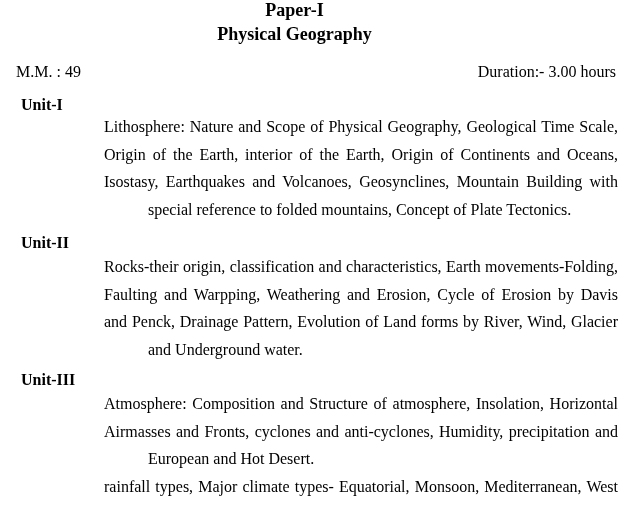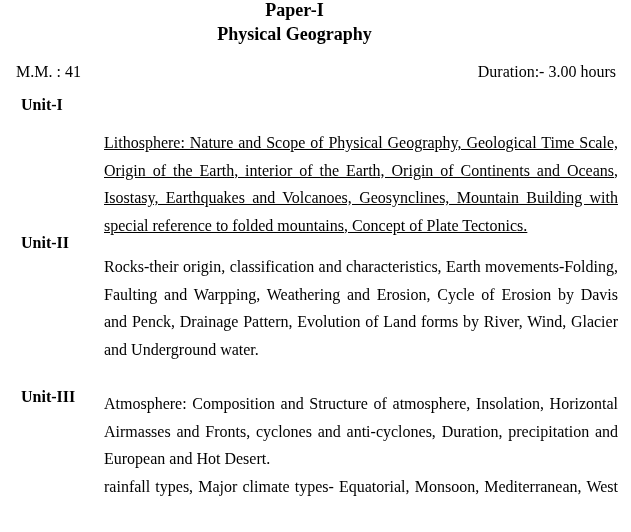--- a/index.html
+++ b/index.html
@@ -21,36 +21,36 @@
   }
   .unit-heading {
     position: absolute; left: 16px; font-weight: bold;
     font-size: 16px; line-height: 20px; margin: 5px;
   }
   .unit-body {
     position: absolute; left: 104px; width: 514px;
     font-size: 16px; line-height: 27.5px; text-align: justify; margin: 0;
   }
   .unit-body .line { display: block; text-align: justify; text-align-last: justify; white-space: nowrap; }
-  .unit-body .line.last { text-align-last: left; }
+  .unit-body .line.last { text-align-last: left; margin-left: 44px; }
   #unit1-heading { top: 90px; }
-  #unit1-body { top: 129px; text-decoration: underline; }
+  #unit1-body { top: 113px; }
   #unit2-heading { top: 228px; }
   #unit2-body { top: 253px; }
-  #unit3-heading { top: 382px; text-align: right; }
+  #unit3-heading { top: 365px; text-align: right; }
   #unit3-body { top: 390px; }
 </style>
 </head>
 <body>
 
 <h1 id="paper-title" class="title">Paper-I</h1>
 <h2 id="subject-title" class="title">Physical Geography</h2>
 
 <div class="meta-row">
-  <span>M.M. : 41</span>
+  <span>M.M. : 49</span>
   <span>Duration:- 3.00 hours</span>
 </div>
 
 <h3 id="unit1-heading" class="unit-heading">Unit-I</h3>
 <p id="unit1-body" class="unit-body">
   <span class="line">Lithosphere: Nature and Scope of Physical Geography, Geological Time Scale,</span>
   <span class="line">Origin of the Earth, interior of the Earth, Origin of Continents and Oceans,</span>
   <span class="line">Isostasy, Earthquakes and Volcanoes, Geosynclines, Mountain Building with</span>
   <span class="line last">special reference to folded mountains, Concept of Plate Tectonics.</span>
 </p>
@@ -59,16 +59,16 @@
 <p id="unit2-body" class="unit-body">
   <span class="line">Rocks-their origin, classification and characteristics, Earth movements-Folding,</span>
   <span class="line">Faulting and Warpping, Weathering and Erosion, Cycle of Erosion by Davis</span>
   <span class="line">and Penck, Drainage Pattern, Evolution of Land forms by River, Wind, Glacier</span>
   <span class="line last">and Underground water.</span>
 </p>
 
 <h3 id="unit3-heading" class="unit-heading">Unit-III</h3>
 <p id="unit3-body" class="unit-body">
   <span class="line">Atmosphere: Composition and Structure of atmosphere, Insolation, Horizontal</span>
-  <span class="line">Airmasses and Fronts, cyclones and anti-cyclones, Duration, precipitation and</span>
+  <span class="line">Airmasses and Fronts, cyclones and anti-cyclones, Humidity, precipitation and</span>
   <span class="line last">European and Hot Desert.</span>
   <span class="line">rainfall types, Major climate types- Equatorial, Monsoon, Mediterranean, West</span>
 </p>
 
 </body></html>

